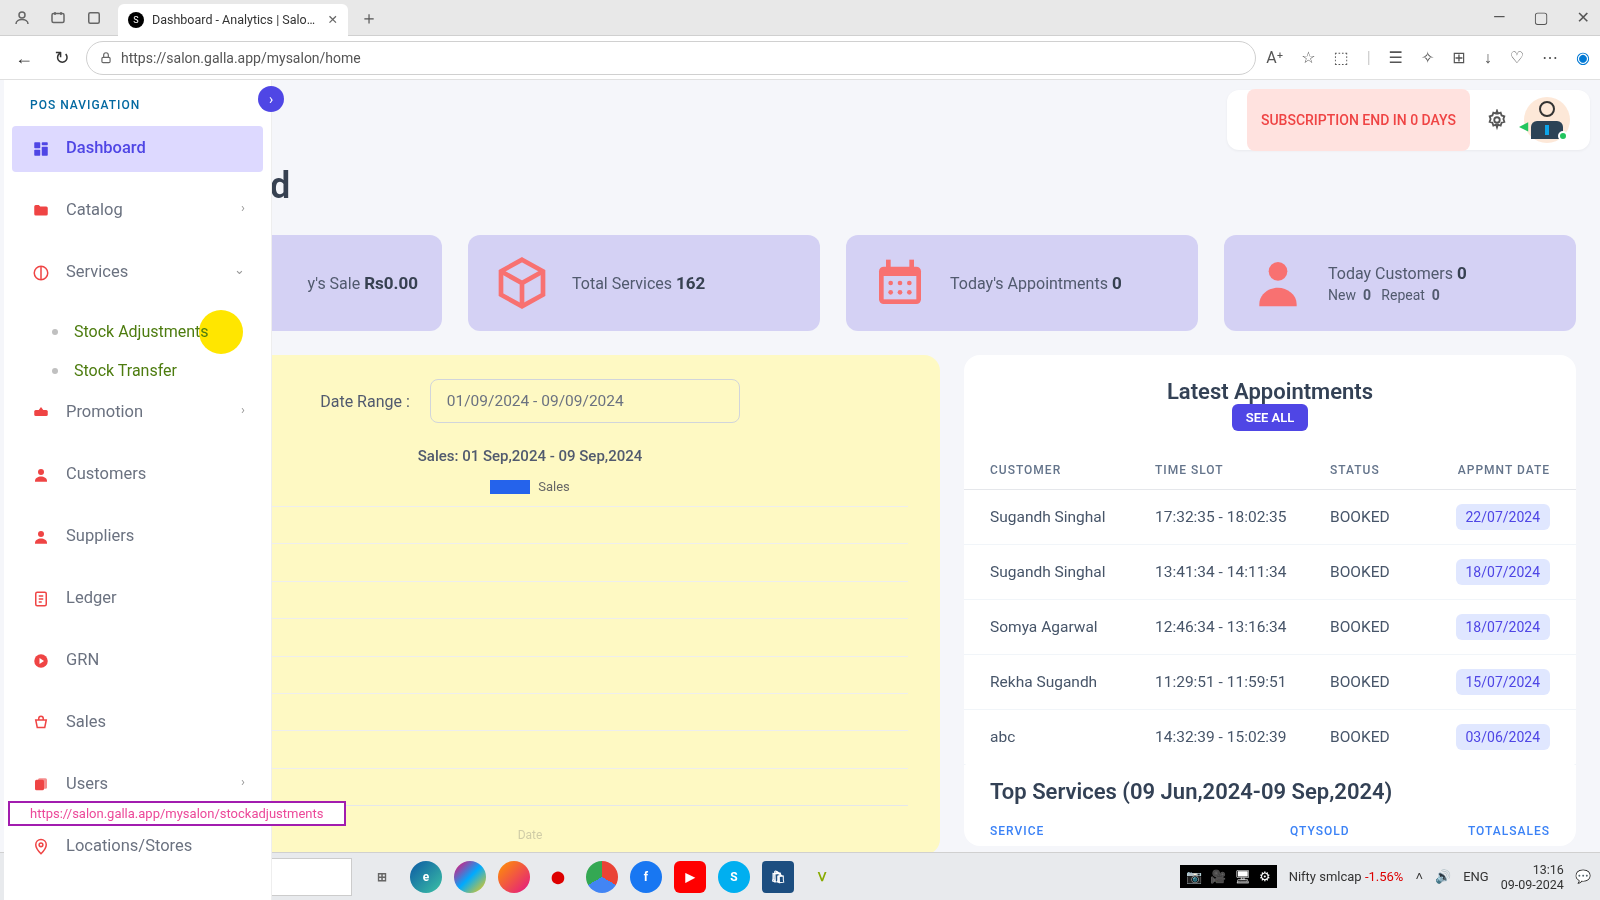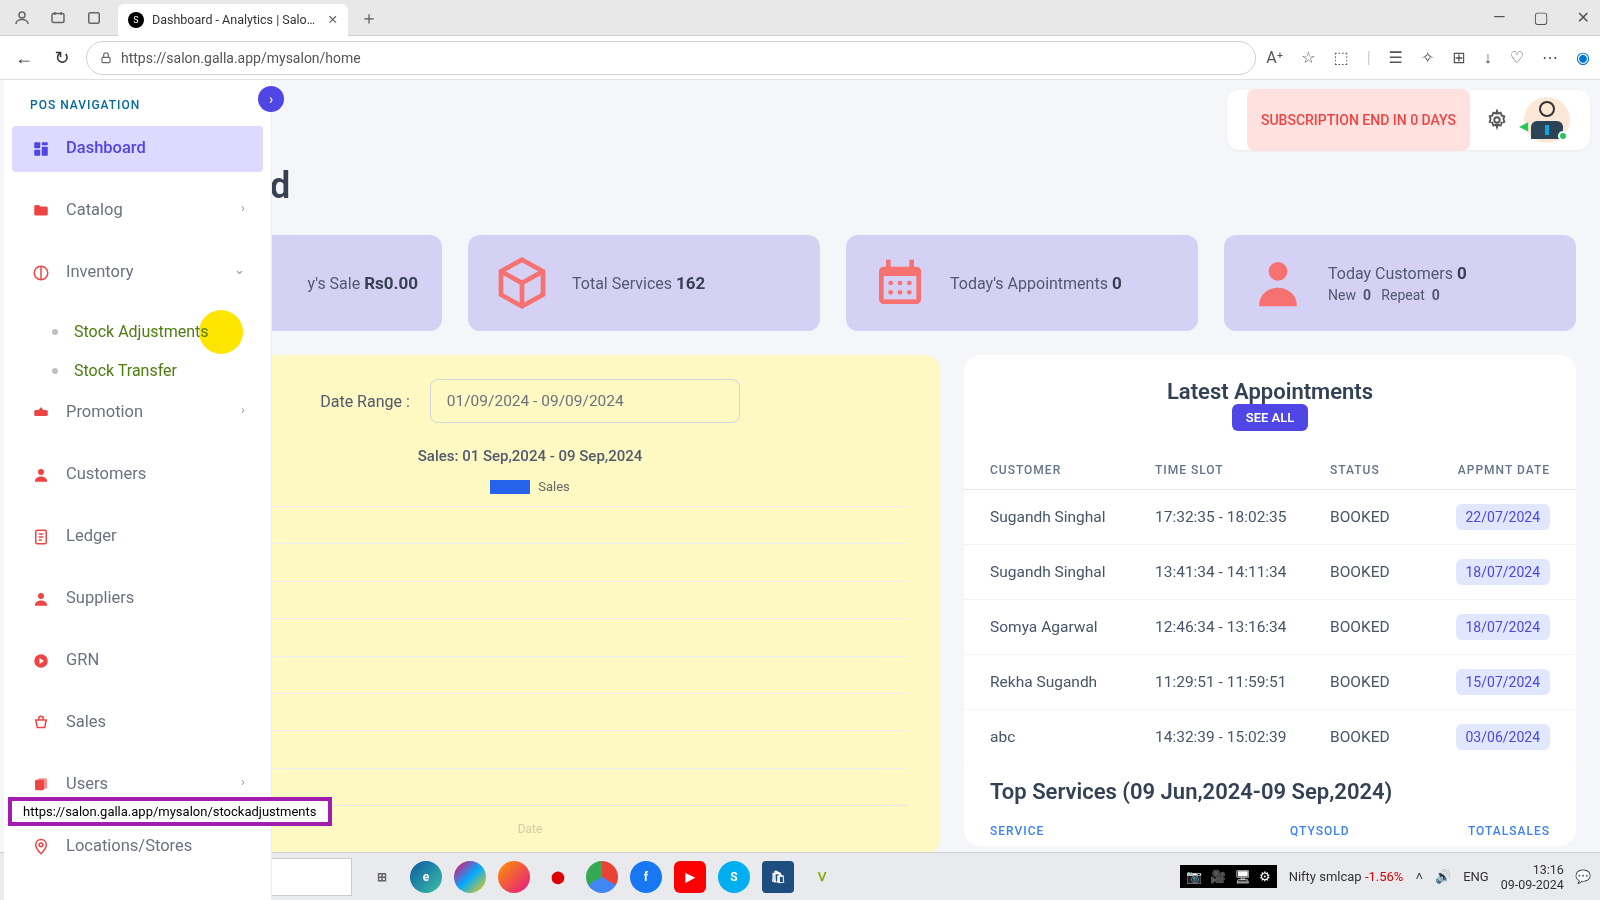--- a/index.html
+++ b/index.html
@@ -63,21 +63,21 @@
 .chart-card { position: absolute; left: 120px; top: 275px; width: 820px; height: 500px; background: #fef9c3; border-radius: 16px; padding: 24px 32px; }
 .date-range-row { display: flex; align-items: center; justify-content: center; gap: 20px; margin-bottom: 24px; }
 .date-label { color: #515a6e; font-size: 16px; }
 .date-input { border: 1px solid #d1d5db; border-radius: 8px; height: 44px; width: 310px; display: flex; align-items: center; padding: 0 16px; color: #6b7280; font-size: 15.5px; }
 .chart-title { text-align: center; color: #515a6e; font-size: 15px; font-weight: 500; margin-bottom: 14px; }
 .chart-legend { display: flex; justify-content: center; align-items: center; gap: 8px; margin-bottom: 12px; }
 .legend-swatch { width: 40px; height: 14px; background: #2563eb; }
 .legend-label { color: #666; font-size: 13px; }
 .chart-grid { height: 300px; border-left: 1px solid #e5e7eb; border-bottom: 1px solid #e5e7eb; position: relative; margin-left: 20px; }
 .chart-grid .gridline { position: absolute; left: 0; right: 0; border-top: 1px solid #eee; }
-.chart-x-label { text-align: center; color: #666; font-size: 12px; margin-top: 16px; }
+.chart-x-label { text-align: center; color: #666; font-size: 12px; margin-top: 22px; }
 
 
 .appt-card { position: absolute; left: 964px; top: 275px; right: 24px; background: #fff; border-radius: 16px; padding: 24px 0 18px; }
 .appt-header { display: flex; align-items: center; justify-content: space-between; padding: 0 26px 20px; flex-direction: column; }
 .appt-title { font-size: 22px; font-weight: 600; color: #334155; }
 .see-all-btn { background: #4f46e5; color: #fff; padding: 6px 14px; border-radius: 6px; font-size: 13px; font-weight: 600; cursor: pointer; }
 .appt-table-head { display: flex; padding: 12px 26px; font-size: 12px; letter-spacing: 1px; color: #64748b; border-bottom: 1px solid #e5e7eb; font-weight: 500; }
 .appt-row { display: flex; padding: 14px 26px; border-bottom: 1px solid #f1f5f9; font-size: 15.5px; color: #475569; align-items: center; }
 .col-customer { width: 165px; }
 .col-time { width: 175px; }
@@ -90,21 +90,21 @@
 
 
 .services-card { position: absolute; left: 964px; top: 675px; right: 24px; background: #fff; border-radius: 16px; padding: 24px 26px 8px; }
 .services-title { font-size: 22px; font-weight: 600; color: #334155; margin-bottom: 20px; }
 .services-table-head { display: flex; font-size: 12px; letter-spacing: 1px; color: #3b82f6; font-weight: 500; justify-content: flex-end; }
 .services-table-head .col-service { flex: 1; }
 .services-table-head .col-qty { width: 140px; }
 .services-table-head .col-total { width: 120px; text-align: right; }
 
 
-.status-link { position: absolute; left: 8px; bottom: 74px; background: #fff; border: 4px solid #a21caf; padding: 3px 11px; font-size: 13px; color: #000000; z-index: 30; }
+.status-link { position: absolute; left: 8px; bottom: 74px; background: #fff; border: 2px solid #a21caf; padding: 3px 20px; font-size: 13px; color: #ec4899; z-index: 30; }
 
 
 .taskbar { position: absolute; bottom: 0; left: 0; right: 0; height: 48px; background: #e8eaed; display: flex; align-items: center; padding: 0 8px; border-top: 1px solid #d0d0d0; }
 .start-btn { width: 44px; height: 40px; display: flex; align-items: center; justify-content: center; }
 .win-logo { width: 18px; height: 18px; display: grid; grid-template-columns: 1fr 1fr; grid-template-rows: 1fr 1fr; gap: 1px; }
 .win-logo div { background: #333; }
 .search-box { width: 300px; height: 38px; background: #fff; border: 1px solid #ccc; display: flex; align-items: center; padding: 0 12px; gap: 10px; color: #666; font-size: 15px; }
 .task-icons { display: flex; gap: 12px; margin-left: 14px; align-items: center; }
 .task-icon { width: 32px; height: 32px; border-radius: 4px; display: flex; align-items: center; justify-content: center; font-size: 12px; font-weight: bold; cursor: pointer; }
 .tray { margin-left: auto; display: flex; align-items: center; gap: 12px; font-size: 13px; color: #333; }
@@ -224,21 +224,21 @@
       <span class="chevron">›</span>
     </div>
 
     <div class="nav-item">
       <span class="nav-icon">
           <svg width="18" height="18" viewBox="0 0 24 24" fill="none" stroke="#ef4444" stroke-width="2">
             <circle cx="12" cy="12" r="9"></circle>
             <path d="M12 3v18" fill="#ef4444"></path>
           </svg>
         </span>
-      <span>Inventory</span>
+      <span>Services</span>
       <span class="chevron">⌄</span>
     </div>
 
     <div class="sub-item" style="position:relative">
       <span class="bullet"></span>
       <span>Stock Adjustments</span>
       <span class="highlight-circle"></span>
     </div>
 
     <div class="sub-item">
@@ -258,42 +258,42 @@
     </div>
 
     <div class="nav-item">
       <span class="nav-icon">
           <svg width="18" height="18" viewBox="0 0 24 24" fill="#ef4444">
             <circle cx="12" cy="8" r="4"></circle>
             <path d="M4 20c0-4 4-6 8-6s8 2 8 6v1H4z"></path>
           </svg>
         </span>
       <span>Customers</span>
+    </div>
+
+    <div class="nav-item">
+      <span class="nav-icon">
+          <svg width="18" height="18" viewBox="0 0 24 24" fill="#ef4444">
+            <circle cx="12" cy="8" r="4"></circle>
+            <path d="M4 20c0-4 4-6 8-6s8 2 8 6v1H4z"></path>
+          </svg>
+        </span>
+      <span>Suppliers</span>
     </div>
 
     <div class="nav-item">
       <span class="nav-icon">
           <svg width="18" height="18" viewBox="0 0 24 24" fill="none" stroke="#ef4444" stroke-width="2">
             <rect x="5" y="3" width="14" height="18" rx="2"></rect>
             <line x1="9" y1="8" x2="15" y2="8"></line>
             <line x1="9" y1="12" x2="15" y2="12"></line>
             <line x1="9" y1="16" x2="13" y2="16"></line>
           </svg>
         </span>
       <span>Ledger</span>
-    </div>
-
-    <div class="nav-item">
-      <span class="nav-icon">
-          <svg width="18" height="18" viewBox="0 0 24 24" fill="#ef4444">
-            <circle cx="12" cy="8" r="4"></circle>
-            <path d="M4 20c0-4 4-6 8-6s8 2 8 6v1H4z"></path>
-          </svg>
-        </span>
-      <span>Suppliers</span>
     </div>
 
     <div class="nav-item">
       <span class="nav-icon">
           <svg width="18" height="18" viewBox="0 0 24 24" fill="#ef4444">
             <circle cx="12" cy="12" r="9"></circle>
             <path d="M10 8l6 4-6 4z" fill="#fff"></path>
           </svg>
         </span>
       <span>GRN</span>

